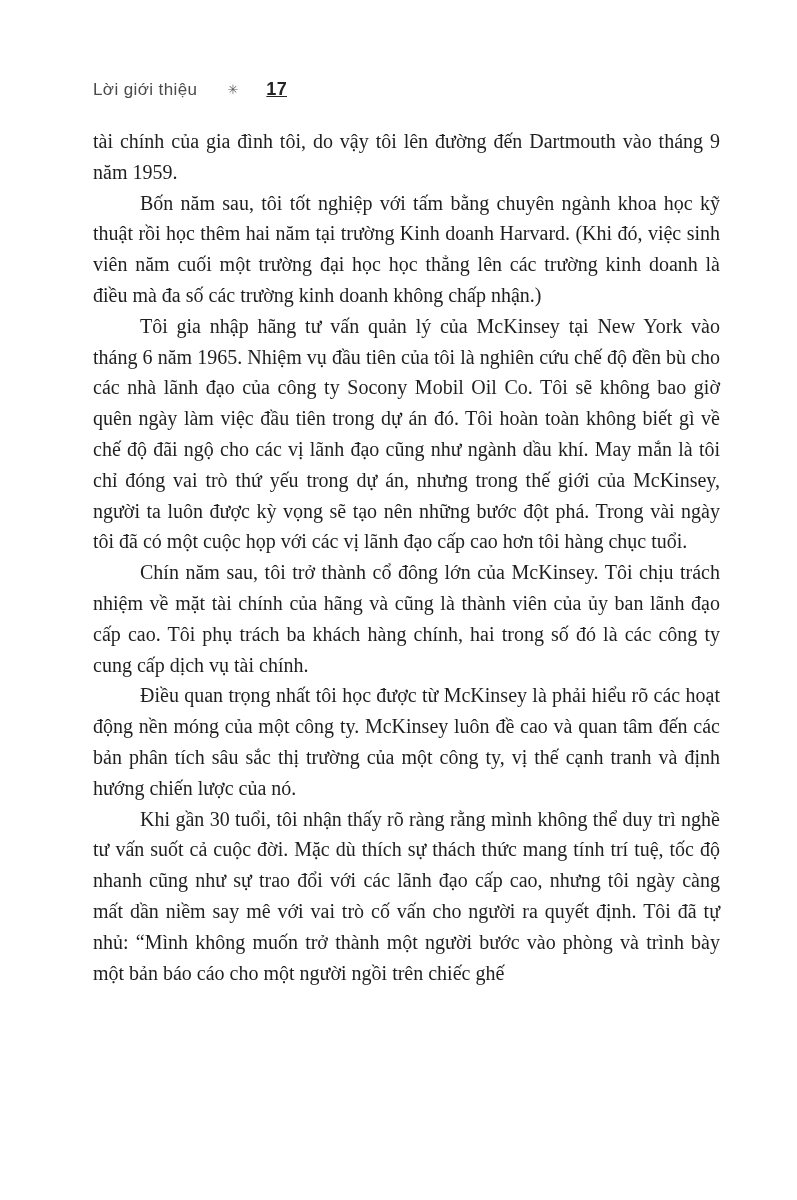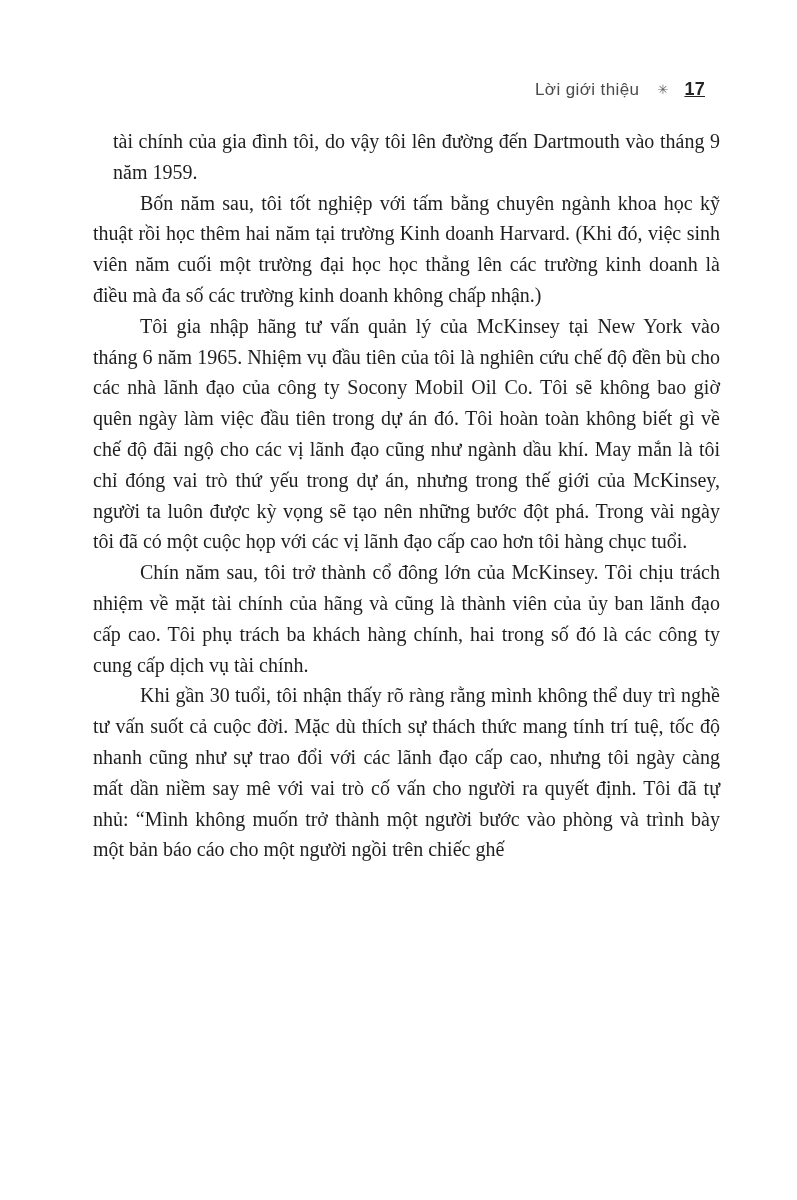--- a/index.html
+++ b/index.html
@@ -15,23 +15,23 @@
     overflow: hidden;
     font-family: "Liberation Serif", "DejaVu Serif", serif;
     color: #1f1f1f;
   }
   .running-header {
     position: absolute;
     top: 79px;
     left: 93px;
     width: 612px;
     display: flex;
-    justify-content: flex-end;
     align-items: center;
     font-family: "Liberation Sans", "DejaVu Sans", sans-serif;
+    gap: 12px;
   }
   .running-header .section-title {
     font-size: 17px;
     color: #4a4a4a;
     letter-spacing: 0.4px;
   }
   .running-header .separator-star {
     font-size: 13px;
     color: #5f5f5f;
     margin: 0 16px 0 18px;
@@ -54,35 +54,35 @@
     text-align: justify;
     text-justify: inter-word;
   }
   .body-text p {
     margin: 0;
     padding: 0;
     text-indent: 47px;
   }
   .body-text p.no-indent {
     text-indent: 0;
-    margin-left: 20px;
   }
 </style>
 </head>
 <body>
 
 <div class="page">
 
   <div class="running-header">
     <span class="section-title">Lời giới thiệu</span>
     <span class="separator-star">✳</span>
     <span class="page-number">17</span>
   </div>
 
   <div class="body-text">
     <p class="no-indent">tài chính của gia đình tôi, do vậy tôi lên đường đến Dartmouth vào tháng 9 năm 1959.</p>
     <p>Bốn năm sau, tôi tốt nghiệp với tấm bằng chuyên ngành khoa học kỹ thuật rồi học thêm hai năm tại trường Kinh doanh Harvard. (Khi đó, việc sinh viên năm cuối một trường đại học học thẳng lên các trường kinh doanh là điều mà đa số các trường kinh doanh không chấp nhận.)</p>
     <p>Tôi gia nhập hãng tư vấn quản lý của McKinsey tại New York vào tháng 6 năm 1965. Nhiệm vụ đầu tiên của tôi là nghiên cứu chế độ đền bù cho các nhà lãnh đạo của công ty Socony Mobil Oil Co. Tôi sẽ không bao giờ quên ngày làm việc đầu tiên trong dự án đó. Tôi hoàn toàn không biết gì về chế độ đãi ngộ cho các vị lãnh đạo cũng như ngành dầu khí. May mắn là tôi chỉ đóng vai trò thứ yếu trong dự án, nhưng trong thế giới của McKinsey, người ta luôn được kỳ vọng sẽ tạo nên những bước đột phá. Trong vài ngày tôi đã có một cuộc họp với các vị lãnh đạo cấp cao hơn tôi hàng chục tuổi.</p>
     <p>Chín năm sau, tôi trở thành cổ đông lớn của McKinsey. Tôi chịu trách nhiệm về mặt tài chính của hãng và cũng là thành viên của ủy ban lãnh đạo cấp cao. Tôi phụ trách ba khách hàng chính, hai trong số đó là các công ty cung cấp dịch vụ tài chính.</p>
+    <p>Điều quan trọng nhất tôi học được từ McKinsey là phải hiểu rõ các hoạt động nền móng của một công ty. McKinsey luôn đề cao và quan tâm đến các bản phân tích sâu sắc thị trường của một công ty, vị thế cạnh tranh và định hướng chiến lược của nó.</p>
     <p>Khi gần 30 tuổi, tôi nhận thấy rõ ràng rằng mình không thể duy trì nghề tư vấn suốt cả cuộc đời. Mặc dù thích sự thách thức mang tính trí tuệ, tốc độ nhanh cũng như sự trao đổi với các lãnh đạo cấp cao, nhưng tôi ngày càng mất dần niềm say mê với vai trò cố vấn cho người ra quyết định. Tôi đã tự nhủ: “Mình không muốn trở thành một người bước vào phòng và trình bày một bản báo cáo cho một người ngồi trên chiếc ghế</p>
   </div>
 
 </div>
 
 </body></html>

